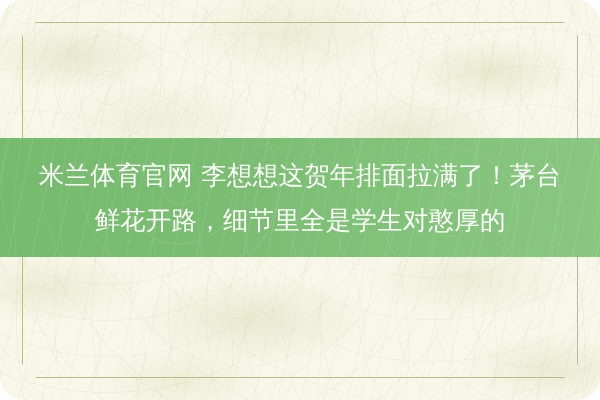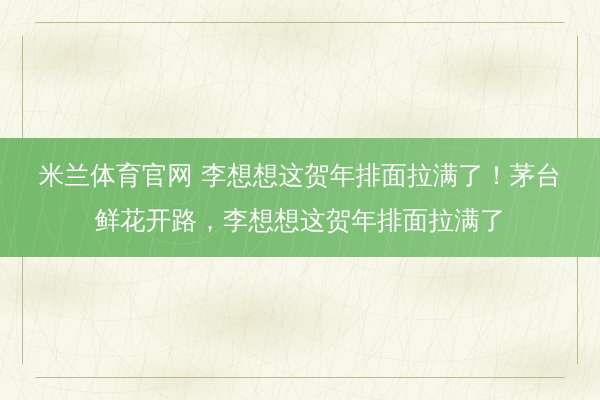--- a/index.html
+++ b/index.html
@@ -11,20 +11,21 @@
     font-family: "Liberation Sans", "DejaVu Sans", sans-serif;
   }
 
   
   .canvas {
     position: relative;
     width: 600px;
     height: 400px;
     overflow: hidden;
     background: #f8f8ea;
+    border-radius: 23px;
   }
 
   
   .texture-layer {
     position: absolute;
     inset: 0;
     pointer-events: none;
   }
 
   
@@ -167,16 +168,16 @@
   <div class="texture-layer tex-blobs"></div>
   <div class="texture-layer tex-arcs"></div>
   <div class="texture-layer tex-lines-a"></div>
   <div class="texture-layer tex-lines-b"></div>
 
   <div class="border-frame"></div>
 
   <div class="title-banner">
     <div class="banner-texture"></div>
     <div class="headline headline-line-1">米兰体育官网 李想想这贺年排面拉满了！茅台</div>
-    <div class="headline headline-line-2">鲜花开路，李想想这贺年排面拉满了</div>
+    <div class="headline headline-line-2">鲜花开路，细节里全是学生对憨厚的</div>
   </div>
 
 </div>
 
 </body></html>

